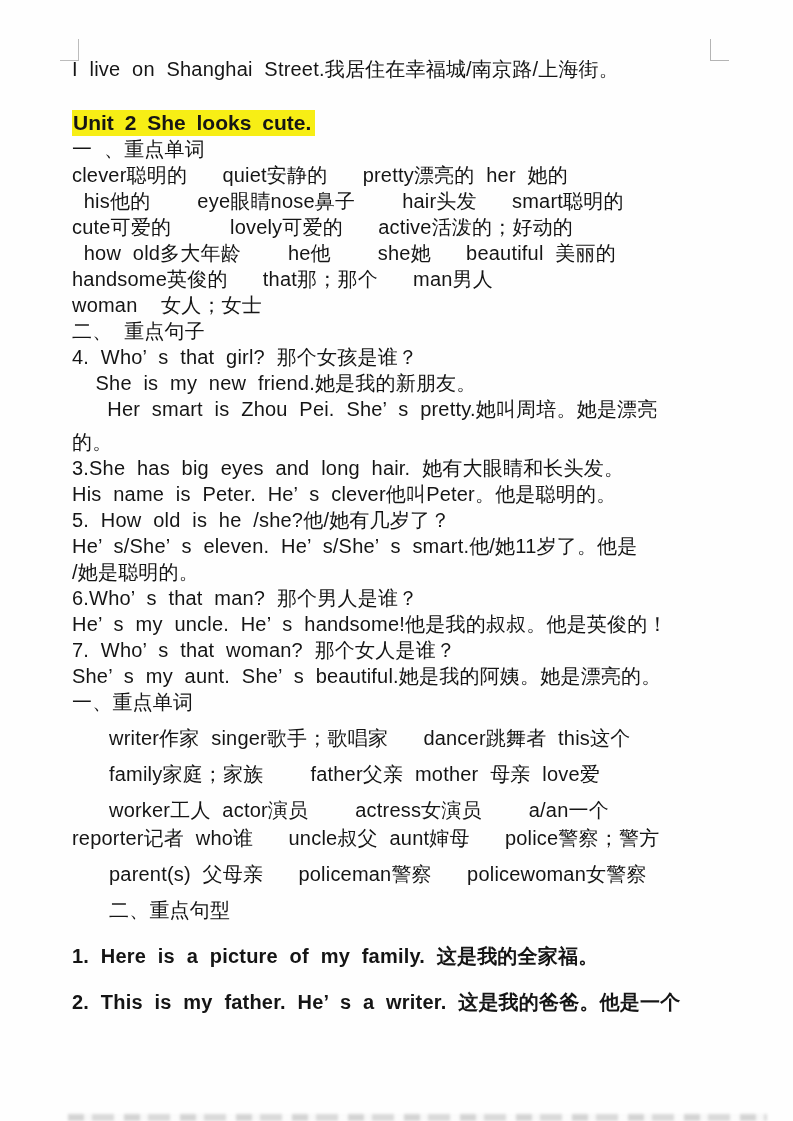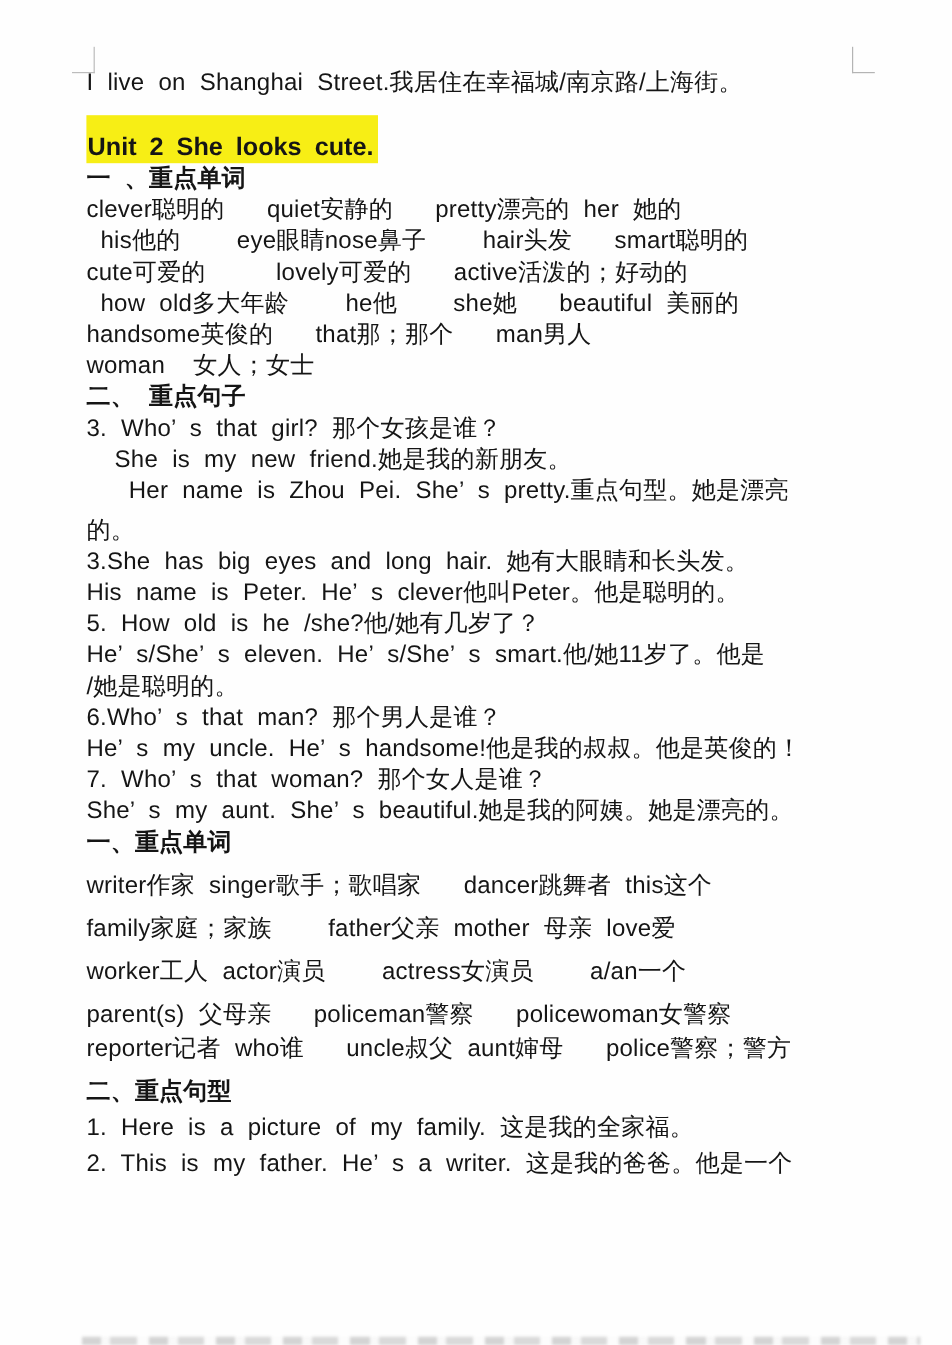--- a/index.html
+++ b/index.html
@@ -45,37 +45,37 @@
     width: 668px;
   }
   .line {
     margin: 0;
     font-size: 20px;
     line-height: 26px;
     white-space: pre-wrap;
     word-spacing: 6px;
     letter-spacing: 0.2px;
   }
-  .bold { font-weight: 700; }
+  .bold { font-weight: 400; }
   .unit-title {
     margin: 0;
     font-size: 21px;
     line-height: 27px;
     font-weight: 700;
     word-spacing: 5px;
   }
   .hl {
     background: var(--hl, #f7ee15);
-    padding: 15px 4px 2px 1px;
+    padding: 1px 4px 2px 1px;
     margin-top: 36px;
   }
   .mt27 { margin-top: 27px; }
   .mt16 { margin-top: 16px; }
-  .mt12 { margin-top: 4px; }
-  .mt10 { margin-top: 10px; }
+  .mt12 { margin-top: 20px; font-weight: bold; }
+  .mt10 { margin-top: 10px; margin-left: 37px; }
   .mt8  { margin-top: 0; }
   .mt7  { margin-top: 7px; }
   .mt2  { margin-top: 2px; }
   
   .cutoff {
     position: absolute;
     left: 68px;
     right: 26px;
     bottom: 0;
     height: 7px;
@@ -108,42 +108,42 @@
 
     <p class="line">clever聪明的   quiet安静的   pretty漂亮的 her 她的</p>
     <p class="line"> his他的    eye眼睛nose鼻子    hair头发   smart聪明的</p>
     <p class="line">cute可爱的     lovely可爱的   active活泼的；好动的</p>
     <p class="line"> how old多大年龄    he他    she她   beautiful 美丽的</p>
     <p class="line">handsome英俊的   that那；那个   man男人</p>
     <p class="line">woman  女人；女士</p>
 
     <p class="line bold">二、 重点句子</p>
 
-    <p class="line">3. Who’ s that girl? 那个女孩是谁？</p>
+    <p class="line">4. Who’ s that girl? 那个女孩是谁？</p>
     <p class="line">  She is my new friend.她是我的新朋友。</p>
-    <p class="line">   Her name is Zhou Pei. She’ s pretty.重点句型。她是漂亮</p>
+    <p class="line">   Her smart is Zhou Pei. She’ s pretty.她叫周培。她是漂亮</p>
     <p class="line mt7">的。</p>
     <p class="line mt8">3.She has big eyes and long hair. 她有大眼睛和长头发。</p>
     <p class="line">His name is Peter. He’ s clever他叫Peter。他是聪明的。</p>
     <p class="line">5. How old is he /she?他/她有几岁了？</p>
     <p class="line">He’ s/She’ s eleven. He’ s/She’ s smart.他/她11岁了。他是</p>
     <p class="line">/她是聪明的。</p>
     <p class="line">6.Who’ s that man? 那个男人是谁？</p>
     <p class="line">He’ s my uncle. He’ s handsome!他是我的叔叔。他是英俊的！</p>
     <p class="line">7. Who’ s that woman? 那个女人是谁？</p>
     <p class="line">She’ s my aunt. She’ s beautiful.她是我的阿姨。她是漂亮的。</p>
 
 
     <p class="line bold">一、重点单词</p>
 
     <p class="line mt10">writer作家 singer歌手；歌唱家   dancer跳舞者 this这个</p>
     <p class="line mt10">family家庭；家族    father父亲 mother 母亲 love爱</p>
     <p class="line mt10">worker工人 actor演员    actress女演员    a/an一个</p>
+    <p class="line mt2">reporter记者 who谁   uncle叔父 aunt婶母   police警察；警方</p>
     <p class="line mt10">parent(s) 父母亲   policeman警察   policewoman女警察</p>
-    <p class="line mt2">reporter记者 who谁   uncle叔父 aunt婶母   police警察；警方</p>
 
     <p class="line bold mt10">二、重点句型</p>
 
     <p class="line mt12">1. Here is a picture of my family. 这是我的全家福。</p>
     <p class="line mt12">2. This is my father. He’ s a writer. 这是我的爸爸。他是一个</p>
 
   </div>
 
   <div class="cutoff"></div>
 

